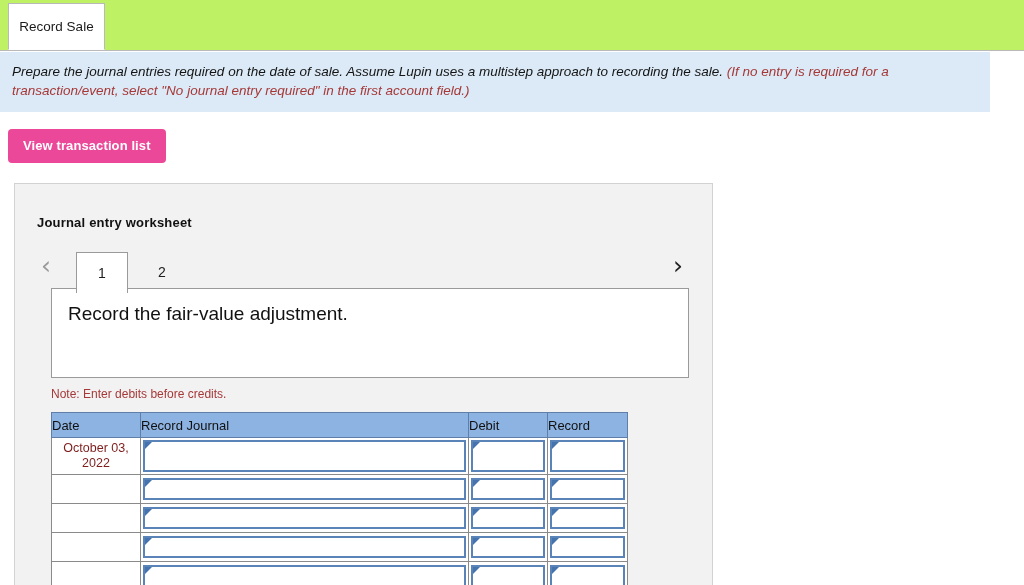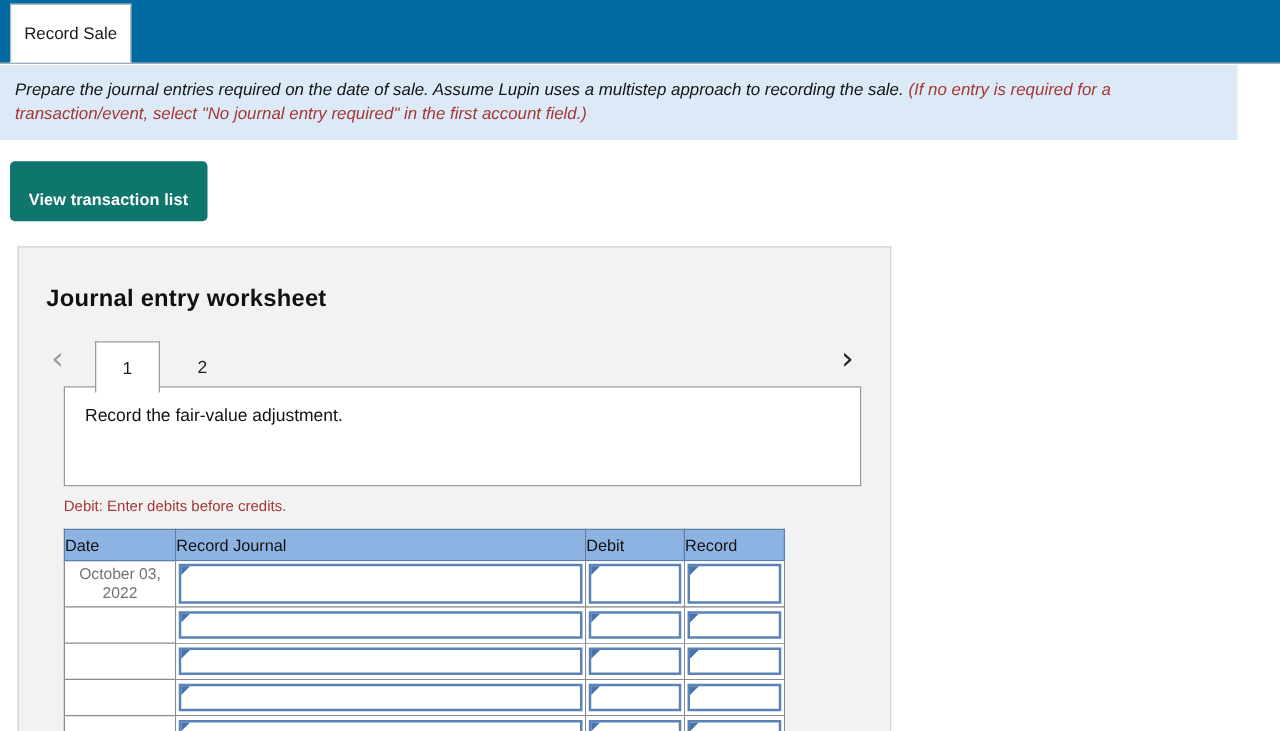--- a/index.html
+++ b/index.html
@@ -10,21 +10,21 @@
     height: 585px;
     overflow: hidden;
     font-family: "Liberation Sans", sans-serif;
   }
 
   
   .tabstrip {
     position: relative;
     height: 50px;
     border-bottom: 1px solid #b9b9b9;
-    background: #0369a1;
+    background: #bef264;
   }
   .tab {
     position: absolute;
     left: 8px;
     top: 3px;
     width: 97px;
     height: 47px;
     box-sizing: border-box;
     border: 1px solid #b9b9b9;
     border-bottom: 1px solid #ffffff;
@@ -51,44 +51,44 @@
   .banner .red {
     color: #a63838;
   }
 
   
   .btn-wrap {
     padding: 17px 0 0 8px;
   }
   .btn-primary {
     display: inline-block;
-    background: #0f766e;
+    background: #ec4899;
     color: #ffffff;
     border: none;
     border-radius: 4px;
-    padding: 23px 15px 10px 15px;
+    padding: 9px 15px 10px 15px;
     font-size: 13px;
     font-weight: bold;
     font-family: "Liberation Sans", sans-serif;
     cursor: pointer;
     letter-spacing: 0.1px;
   }
 
   
   .panel {
     margin: 20px 0 0 14px;
     width: 699px;
     min-height: 420px;
     box-sizing: border-box;
     background: #f2f2f2;
     border: 1px solid #d2d2d2;
     padding: 18px 0 0 0;
   }
   .panel-title {
-    font-size: 19px;
+    font-size: 13px;
     font-weight: bold;
     color: #111111;
     margin: 13px 0 0 22px;
     letter-spacing: 0.2px;
   }
 
   
   .ws-tabs {
     position: relative;
     height: 40px;
@@ -136,26 +136,26 @@
     left: 110px;
     width: 30px;
     background: transparent;
     border: none;
   }
 
   
   .desc-box {
     margin: 0 0 0 36px;
     width: 638px;
-    height: 80px;
+    height: 90px;
     box-sizing: border-box;
     background: #ffffff;
     border: 1px solid #9a9a9a;
     padding: 14px 0 0 16px;
-    font-size: 14px;
+    font-size: 19px;
     color: #111111;
   }
 
   .note {
     margin: 9px 0 0 36px;
     font-size: 12px;
     color: #a63838;
   }
 
   
@@ -182,21 +182,21 @@
     height: 24px;
     vertical-align: middle;
   }
   .col-date  { width: 89px; }
   .col-gj    { width: 328px; }
   .col-debit { width: 79px; }
   .col-credit{ width: 80px; }
 
   td.date-cell {
     font-size: 12.5px;
-    color: #737373;
+    color: #7f1d1d;
     text-align: center;
     line-height: 15px;
     padding: 2px 0;
   }
   td.input-cell {
     position: relative;
     padding: 2px 2px 2px 2px;
   }
   .cellbox {
     position: relative;
@@ -251,21 +251,21 @@
       <span>2</span>
     </div>
 
     <span class="chev chev-right">›</span>
   </div>
 
   <div class="desc-box">
     <span>Record the fair-value adjustment.</span>
   </div>
 
-  <div class="note">Debit: Enter debits before credits.</div>
+  <div class="note">Note: Enter debits before credits.</div>
 
   <table class="jtable">
     <colgroup>
       <col class="col-date">
       <col class="col-gj">
       <col class="col-debit">
       <col class="col-credit">
     </colgroup>
     <thead>
       <tr>

